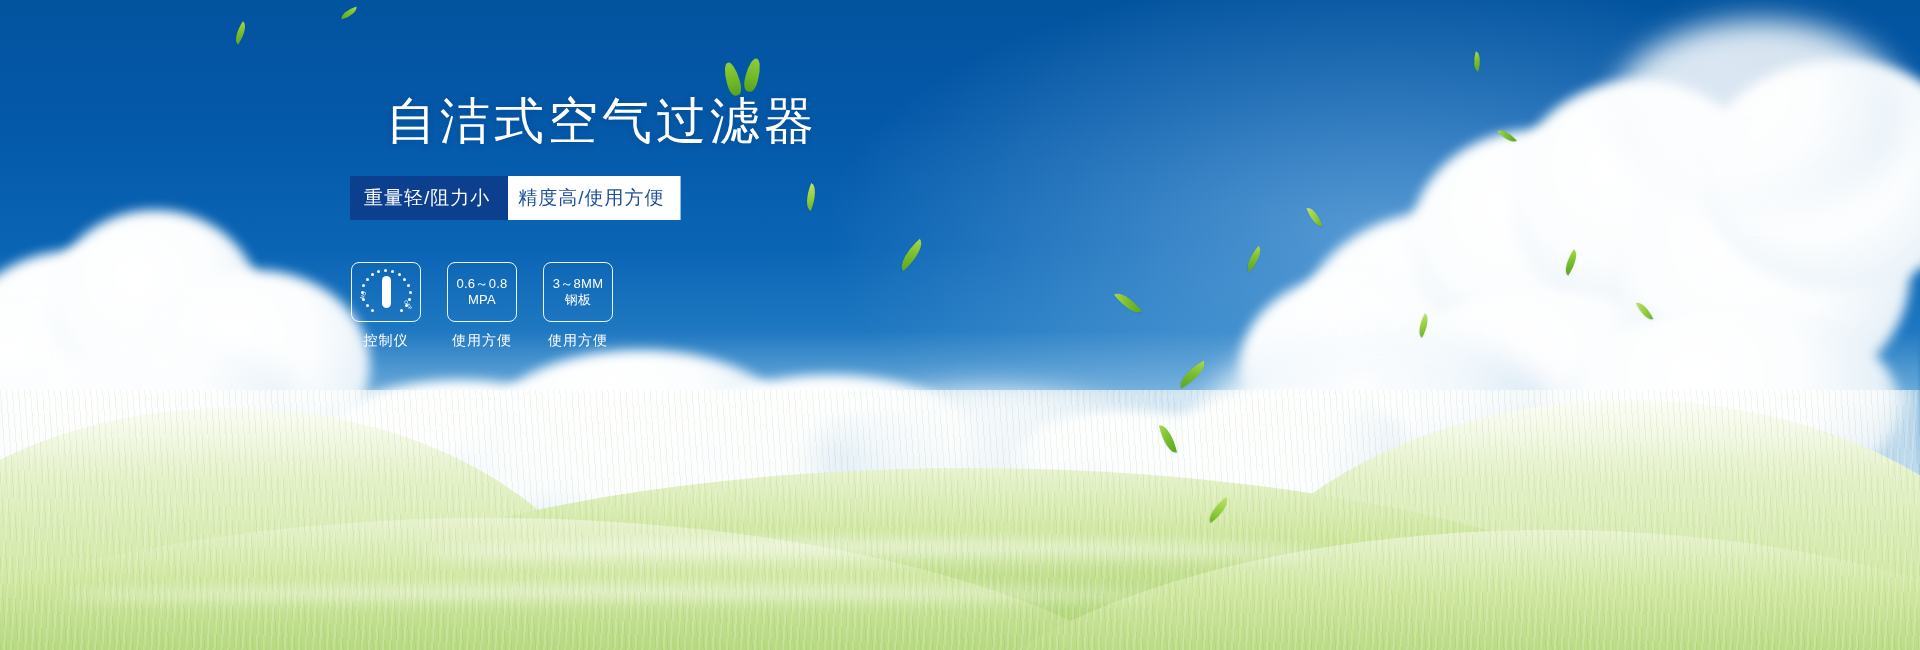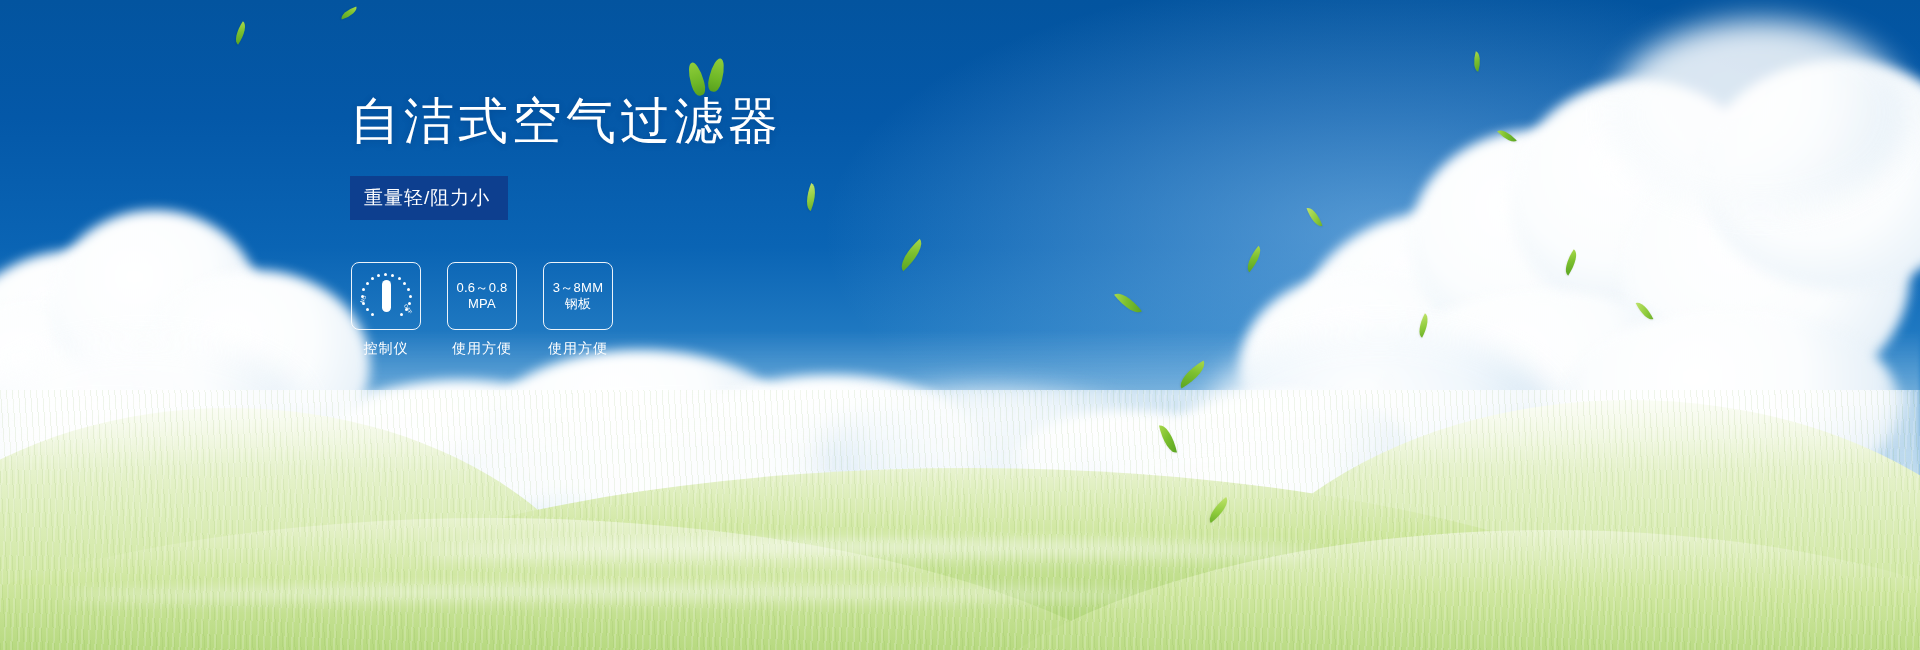--- a/index.html
+++ b/index.html
@@ -79,21 +79,21 @@
     position:absolute;
     background:linear-gradient(135deg,#a8d84a 0%,#7cc02e 45%,#5ba523 100%);
     border-radius:0 100% 0 100%;
     box-shadow:0 1px 2px rgba(0,0,0,.10);
   }
   .leaf.pale{ background:linear-gradient(135deg,#bfe36a 0%,#8ecb3c 60%,#6db02a 100%); }
 
   
   .content{ position:absolute; left:350px; top:96px; width:700px; }
 
-  .title-wrap{ position:relative; }
+  .title-wrap{ position:relative;margin-left:36px; }
   .title{
     font-size:50px;
     color:#ffffff;
     letter-spacing:4px;
     font-weight:400;
     line-height:1;
     white-space:nowrap;
     text-shadow:0 1px 6px rgba(0,40,90,.25);
   }
   .title-leaves{
@@ -146,21 +146,21 @@
   .features{
     margin-top:42px;
     display:flex;
     gap:24px;
   }
   .feature{
     width:72px;
     display:flex; flex-direction:column; align-items:center;
   }
   .fbox{
-    width:70px; height:68px;
+    width:70px; height:60px;
     border:1.5px solid rgba(255,255,255,.92);
     border-radius:8px;
     display:flex; align-items:center; justify-content:center;
     flex-direction:column;
     color:#ffffff;
   }
   .fbox .ftext{
     font-size:13px;
     line-height:1.22;
     text-align:center;
@@ -304,20 +304,21 @@
     <div class="title-wrap">
       <div class="title-leaves">
         <div class="tl tl1"></div>
         <div class="tl tl2"></div>
       </div>
       <div class="title">自洁式空气过滤器</div>
     </div>
 
     <div class="tagline">
       <div class="tag-blue">重量轻/阻力小</div>
+      <div class="tag-white">精度高/使用方便</div>
     </div>
 
     <div class="features">
 
       <div class="feature">
         <div class="fbox">
           <div class="gauge">
             <div class="needle"></div>
             <div class="dot" style="left:23px; top:1px;"></div>
             <div class="dot" style="left:30px; top:2px;"></div>

